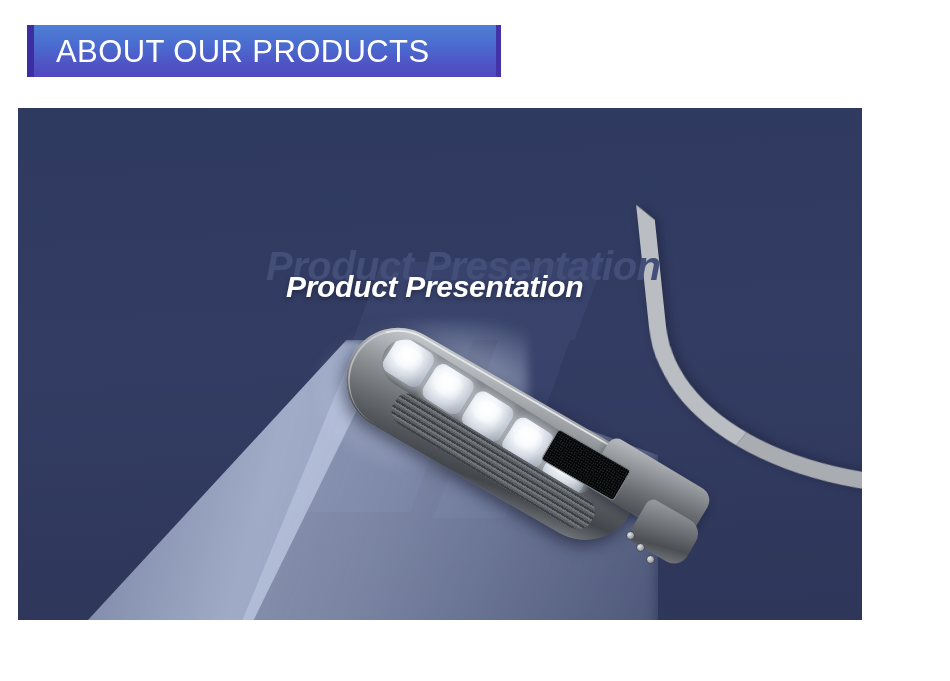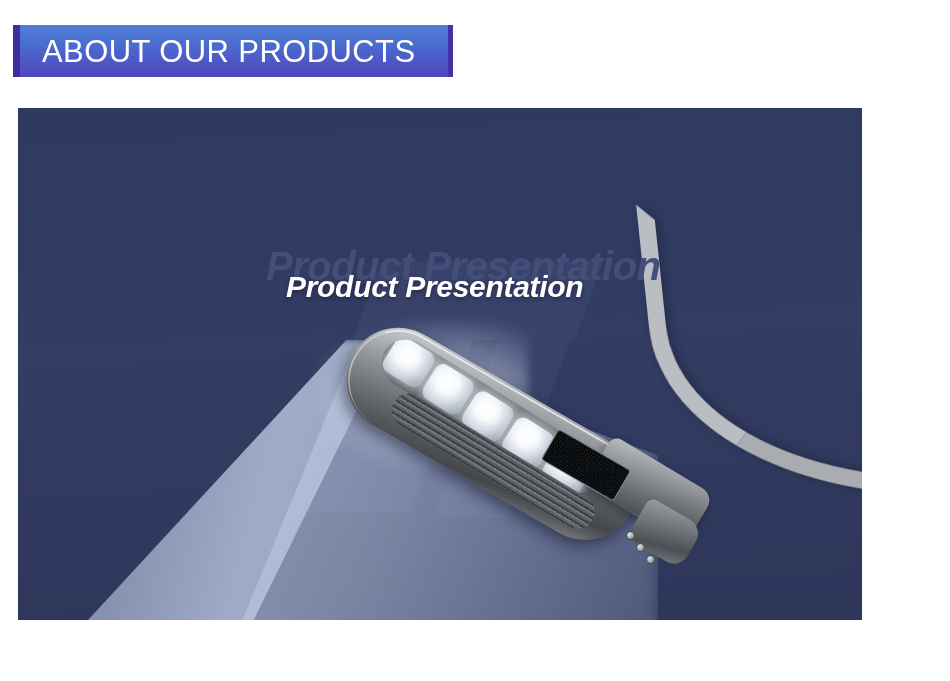--- a/index.html
+++ b/index.html
@@ -10,23 +10,23 @@
   body {
     width: 950px;
     height: 681px;
     overflow: hidden;
     font-family: "Liberation Sans", sans-serif;
   }
 
   
   .section-banner {
     position: absolute;
-    left: 13px;
+    left: 27px;
     top: 25px;
-    width: 440px;
+    width: 474px;
     height: 52px;
     background: linear-gradient(180deg, #4f7fd4 0%, #4a6cd0 38%, #4f52c4 78%, #5147c0 100%);
     border-left: 7px solid #3c2ea0;
     border-right: 5px solid #4433a8;
     box-sizing: border-box;
     display: flex;
     align-items: center;
   }
   .section-banner-label {
     color: #ffffff;

